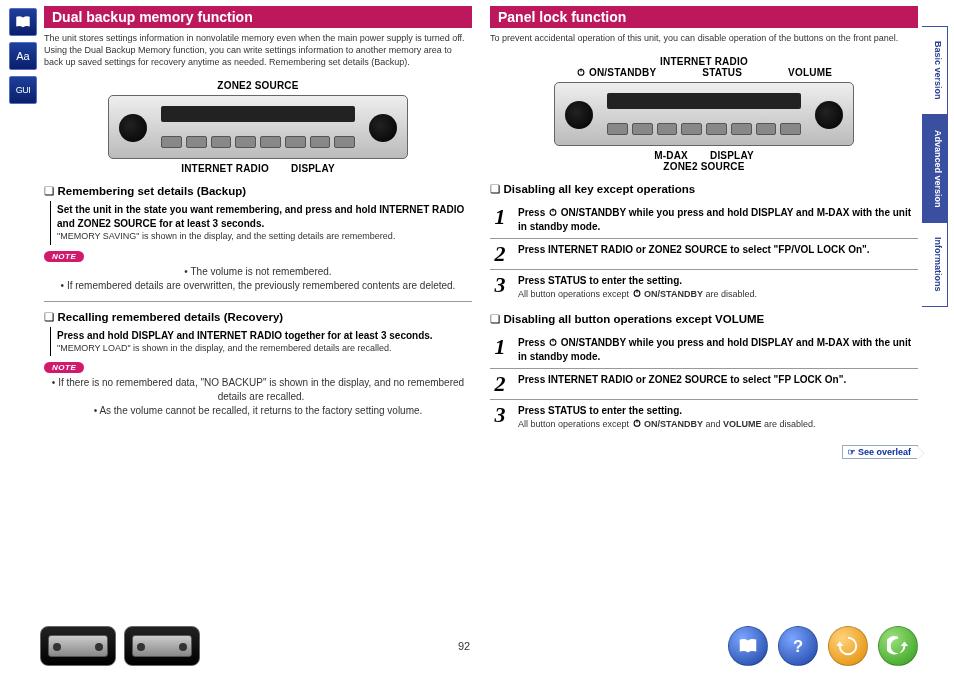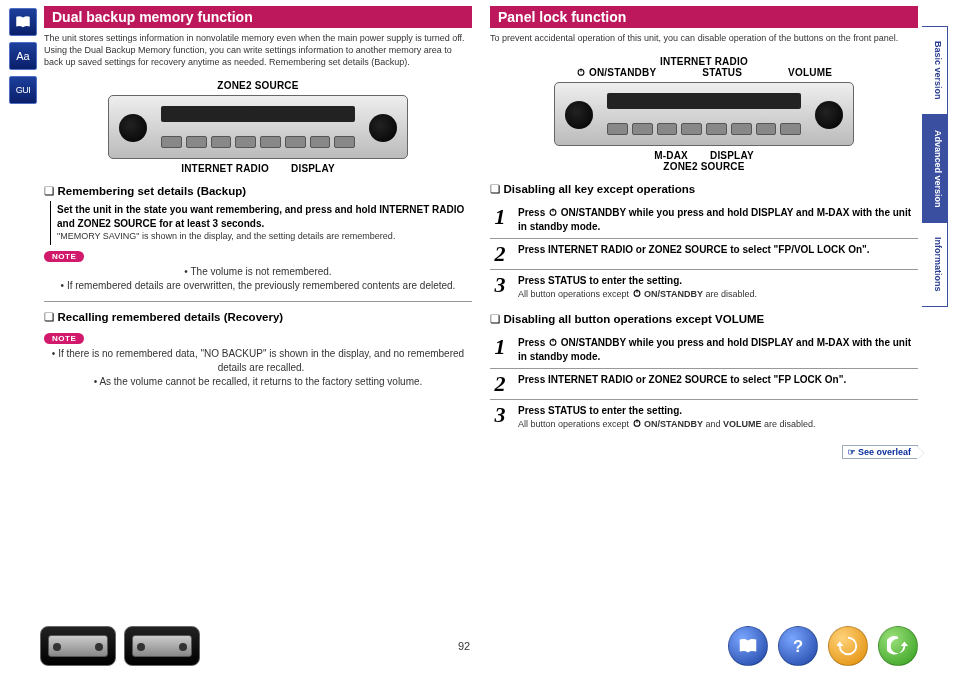--- a/index.html
+++ b/index.html
@@ -119,20 +119,21 @@
   .note-pill {
     display: inline-block;
     background: #d11a6b;
     color: #fff;
     font-size: 8px;
     font-weight: bold;
     border-radius: 7px;
     padding: 1px 8px;
     margin: 6px 0 3px;
     letter-spacing: .5px;
+    font-style: italic;
   }
   .bullets {
     font-size: 10px;
     color: #333;
     padding-left: 6px;
     line-height: 1.4;
     text-align: center;
   }
   .bullets li { list-style: none; text-indent: -6px; }
   .bullets li::before { content: "• "; }
@@ -308,20 +309,24 @@
         <div class="sub">"MEMORY SAVING" is shown in the display, and the setting details are remembered.</div>
       </div>
       <div class="note-pill">NOTE</div>
       <ul class="bullets">
         <li>The volume is not remembered.</li>
         <li>If remembered details are overwritten, the previously remembered contents are deleted.</li>
       </ul>
       <hr class="sep">
 
       <div class="sub-heading">Recalling remembered details (Recovery)</div>
+      <div class="indent-block">
+        <div class="bold">Press and hold DISPLAY and INTERNET RADIO together for at least 3 seconds.</div>
+        <div class="sub">"MEMORY LOAD" is shown in the display, and the remembered details are recalled.</div>
+      </div>
       <div class="note-pill">NOTE</div>
       <ul class="bullets">
         <li>If there is no remembered data, "NO BACKUP" is shown in the display, and no remembered details are recalled.</li>
         <li>As the volume cannot be recalled, it returns to the factory setting volume.</li>
       </ul>
     </div>
 
     <div class="col">
       <div class="section-title">Panel lock function</div>
       <p class="intro">To prevent accidental operation of this unit, you can disable operation of the buttons on the front panel.</p>

